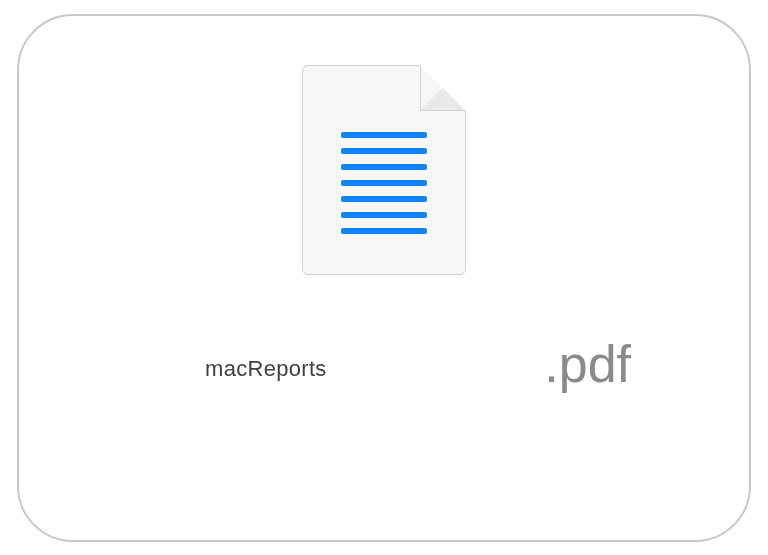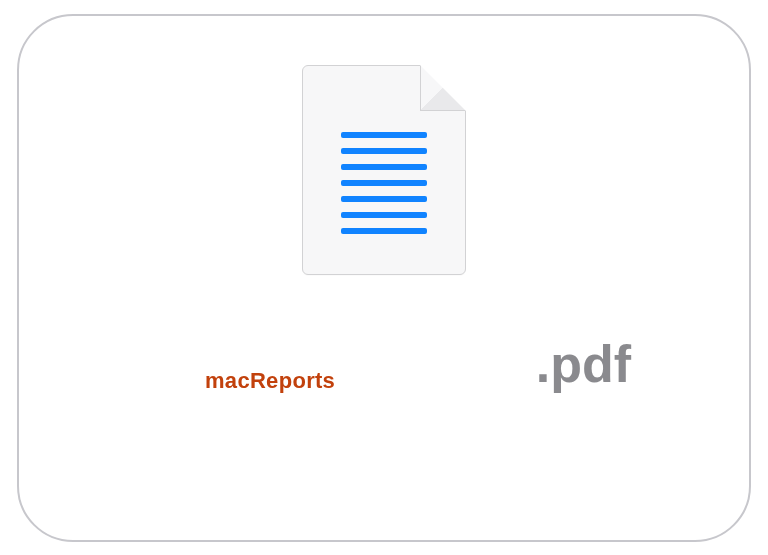--- a/index.html
+++ b/index.html
@@ -85,32 +85,31 @@
       position: relative;
       width: 100%;
       margin-top: 64px;
       height: 56px;
     }
     .watermark {
       position: absolute;
       left: 186px;
       top: 12px;
       font-size: 22px;
-      font-weight: 700;
-      color: #c2410c;
+      font-weight: 400;
+      color: #404040;
       letter-spacing: 0.3px;
-      margin-top: 12px;
     }
     .extension {
       position: absolute;
       right: 118px;
       top: -10px;
       font-size: 52px;
       color: #8a8a8e;
-      font-weight: 700;
+      font-weight: 400;
     }
     .filesize {
       margin-top: 30px;
       font-size: 62px;
       color: #8a8a8e;
       font-weight: 400;
       letter-spacing: 1px;
     }
   </style>
 </head>

